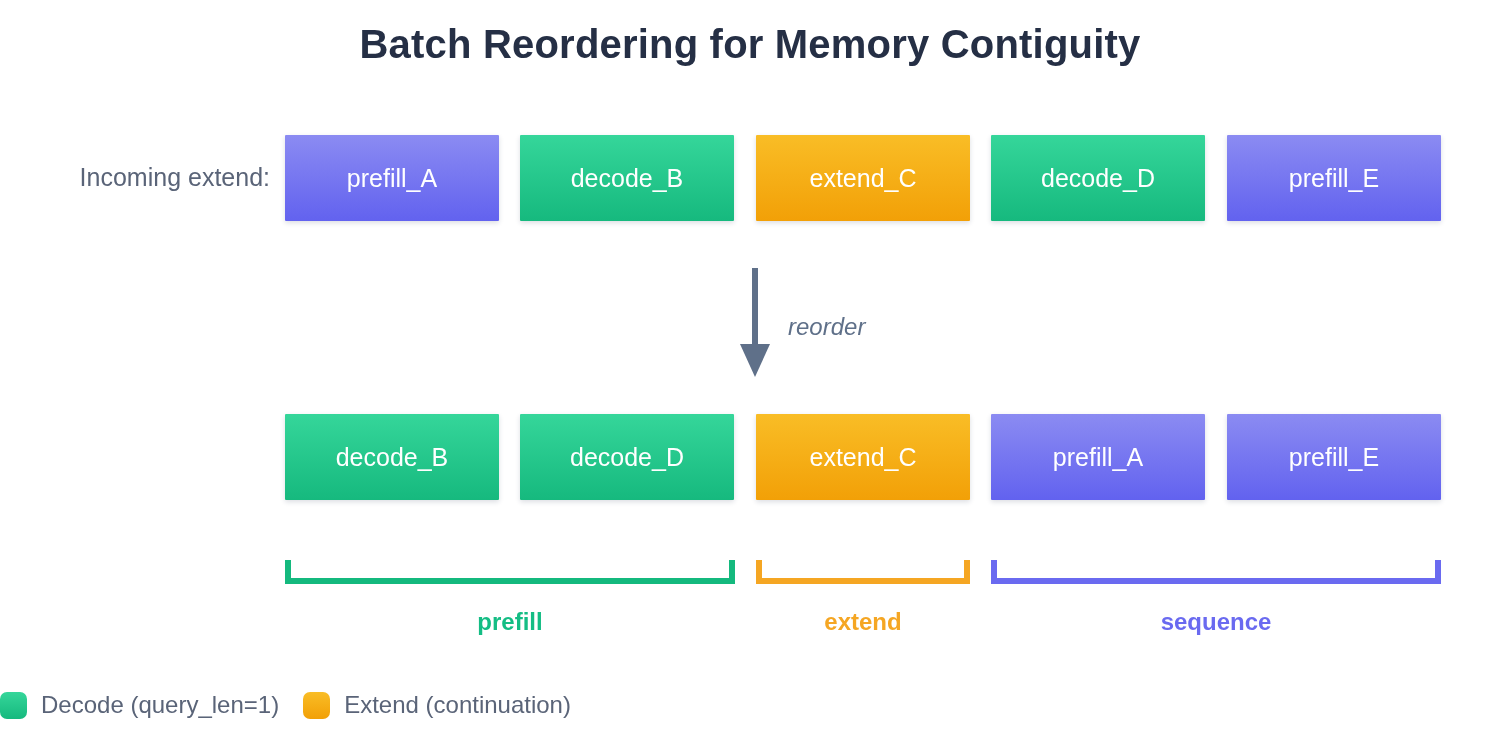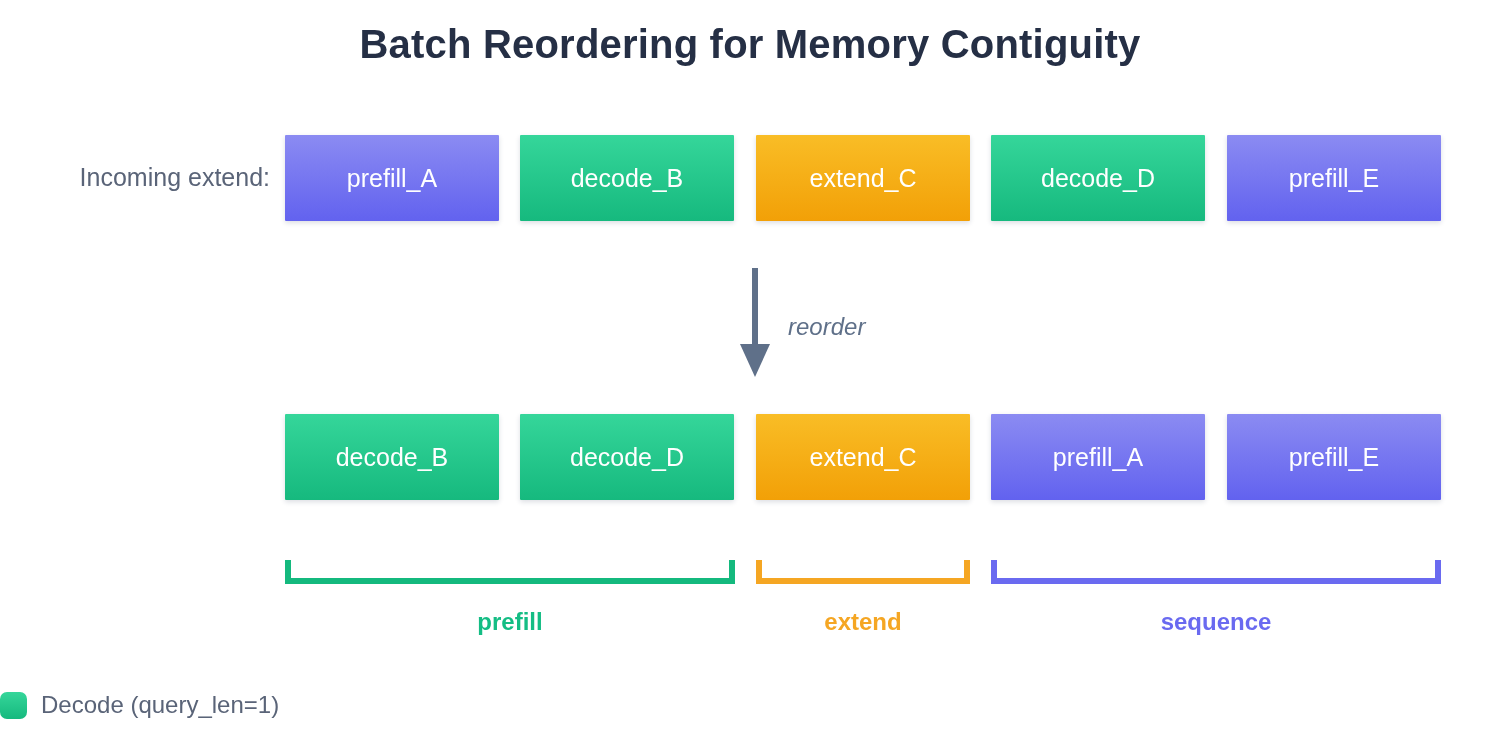--- a/index.html
+++ b/index.html
@@ -200,15 +200,19 @@
       <div class="bracket-label orange" style="left: 756px; width: 214px; text-align: center;">extend</div>
       <div class="bracket purple" style="left: 991px; width: 450px;"></div>
       <div class="bracket-label purple" style="left: 991px; width: 450px;">sequence</div>
     </div>
 
   <div class="legend" id="legend">
       <div class="legend-item">
         <div class="legend-swatch green"></div>
         <div class="legend-text">Decode (query_len=1)</div>
       </div>
+      <div class="legend-item">
+        <div class="legend-swatch orange"></div>
+        <div class="legend-text">Extend (continuation)</div>
+      </div>
     </div>
 
 </div>
 
 </body></html>

